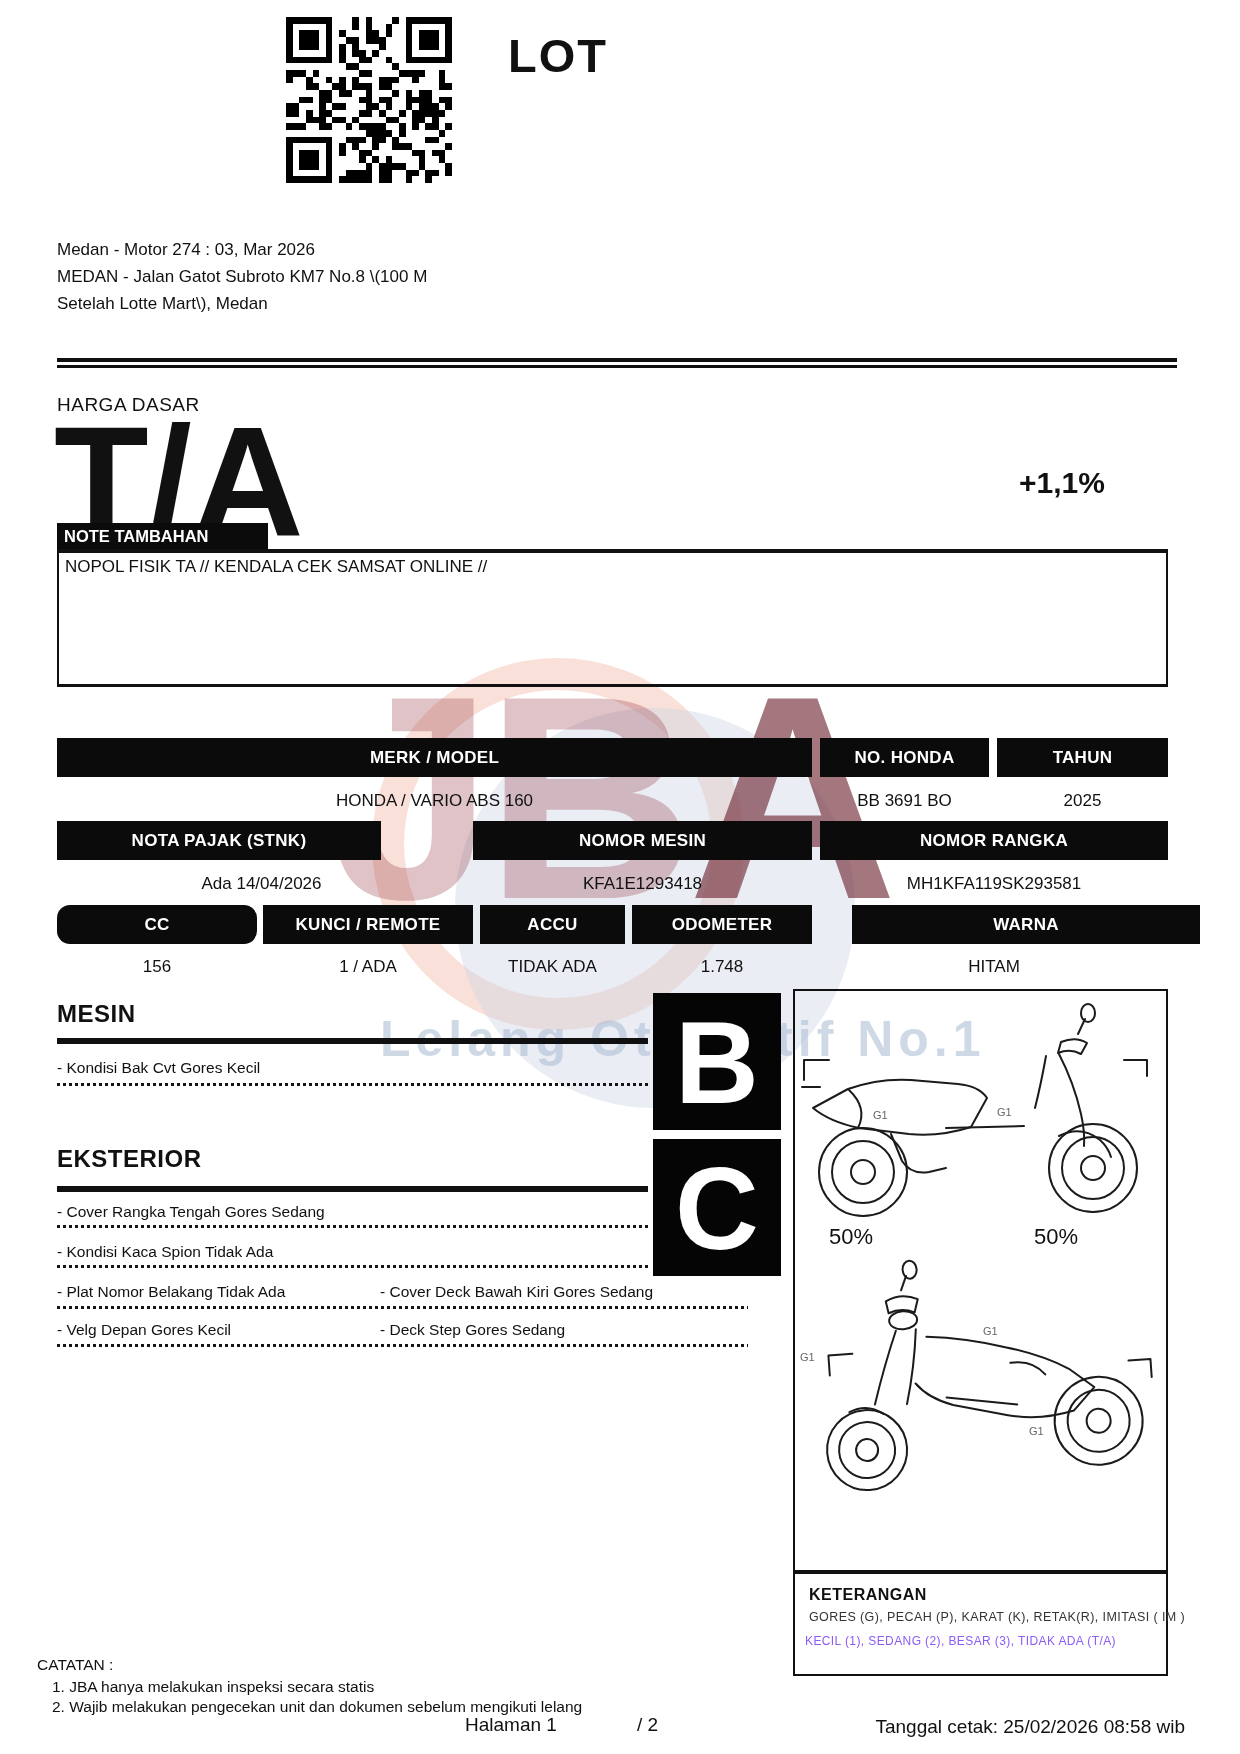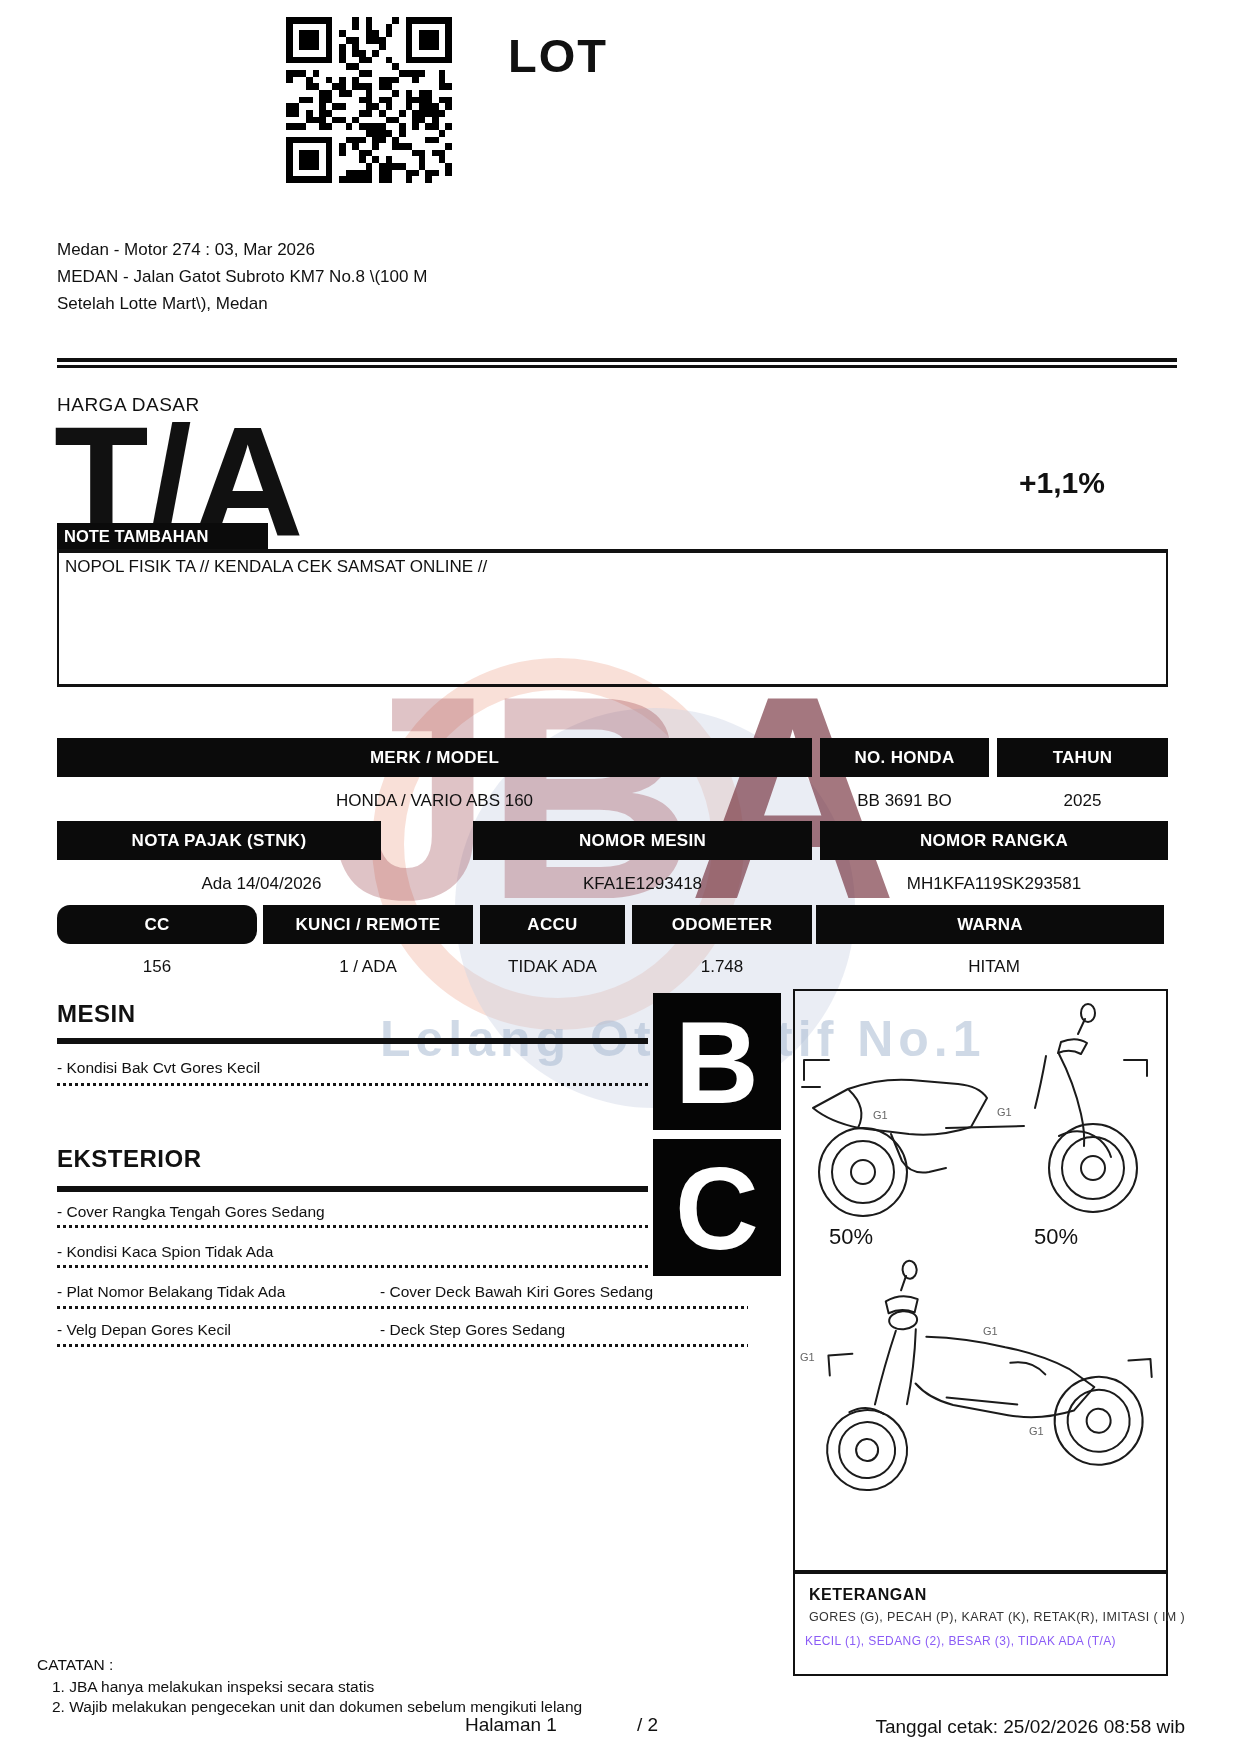--- a/index.html
+++ b/index.html
@@ -76,21 +76,21 @@
     <div class="hcell" style="left:473px;top:821px;width:339px;">NOMOR MESIN</div>
     <div class="hcell" style="left:820px;top:821px;width:348px;">NOMOR RANGKA</div>
     <div class="vcell" style="left:57px;top:869px;width:409px;">Ada 14/04/2026</div>
     <div class="vcell" style="left:473px;top:869px;width:339px;">KFA1E1293418</div>
     <div class="vcell" style="left:820px;top:869px;width:348px;">MH1KFA119SK293581</div>
 
     <div class="hcell" style="left:57px;top:905px;width:200px;border-radius:13px;">CC</div>
     <div class="hcell" style="left:263px;top:905px;width:210px;">KUNCI / REMOTE</div>
     <div class="hcell" style="left:480px;top:905px;width:145px;">ACCU</div>
     <div class="hcell" style="left:632px;top:905px;width:180px;">ODOMETER</div>
-    <div class="hcell" style="left:816px;top:905px;width:348px;">WARNA</div>
+    <div class="hcell" style="left:852px;top:905px;width:348px;">WARNA</div>
     <div class="vcell" style="left:57px;top:952px;width:200px;">156</div>
     <div class="vcell" style="left:263px;top:952px;width:210px;">1 / ADA</div>
     <div class="vcell" style="left:480px;top:952px;width:145px;">TIDAK ADA</div>
     <div class="vcell" style="left:632px;top:952px;width:180px;">1.748</div>
     <div class="vcell" style="left:820px;top:952px;width:348px;">HITAM</div>
 
     <div class="sect" style="left:57px;top:1000px;">MESIN</div>
     <div class="rule6" style="left:57px;top:1038px;width:591px;"></div>
     <div class="item" style="left:57px;top:1058px;">- Kondisi Bak Cvt Gores Kecil</div>
     <div class="dotted" style="left:57px;top:1083px;width:591px;"></div>

